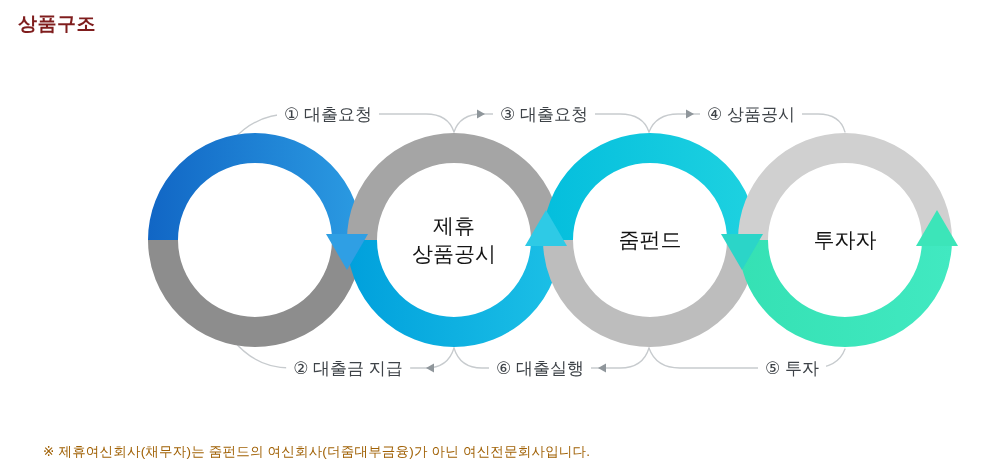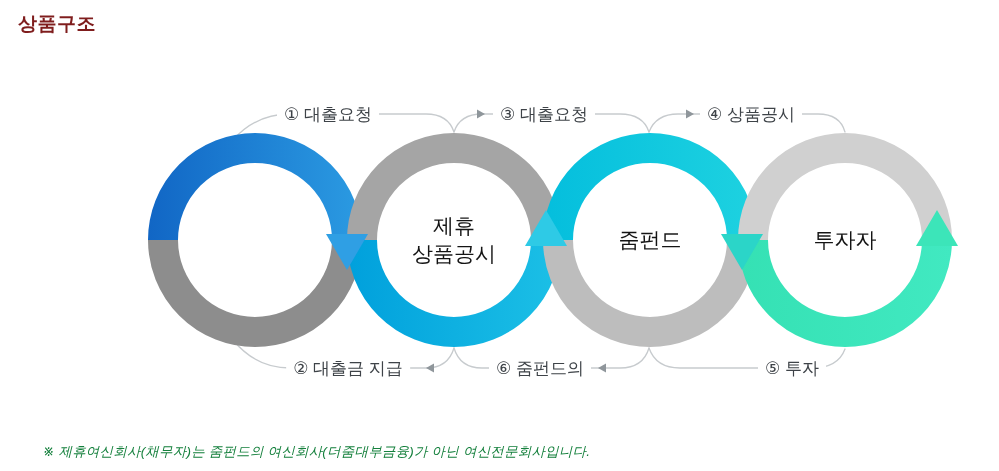--- a/index.html
+++ b/index.html
@@ -8,21 +8,21 @@
   .page-title{position:absolute;left:18px;top:11px;font-size:19px;font-weight:bold;color:#7f1d1d;letter-spacing:0.5px;}
   .diagram-svg{position:absolute;left:0;top:0;}
   .connector{fill:none;stroke-width:1.3;stroke-linecap:round;}
   .flow-label{position:absolute;transform:translateX(-50%);background:#ffffff;padding:0 7px;
               font-size:17px;line-height:23px;color:#3e4348;white-space:nowrap;}
   .flow-label.row-top{top:103px;}
   .flow-label.row-bottom{top:357px;text-align:center;}
   .node-label{position:absolute;transform:translate(-50%,-50%);text-align:center;top:240px;}
   .nl-main{font-size:21px;line-height:28px;color:#141414;}
   .nl-sub{font-size:19px;line-height:28px;color:#7f8489;}
-  .footnote{position:absolute;left:43px;top:443px;font-size:13.5px;color:#15803d;letter-spacing:0.2px;font-style:italic;}
+  .footnote{position:absolute;left:43px;top:443px;font-size:13.5px;color:#a16207;letter-spacing:0.2px;}
 </style>
 </head>
 <body>
 
 <div class="stage">
 
   <div class="page-title">상품구조</div>
 
   <svg class="diagram-svg" width="999" height="471" viewBox="0 0 999 471">
     <defs>
@@ -71,21 +71,21 @@
     <polygon points="326,234 368,234 347,270" fill="#2f9fe4"></polygon>
     <polygon points="525,246 567,246 546,210" fill="#2ecae6"></polygon>
     <polygon points="721,234 763,234 742,270" fill="#2bd5c8"></polygon>
     <polygon points="916,246 958,246 937,210" fill="#3ce5b9"></polygon>
   </svg>
 
   <div class="flow-label row-top" style="left:328px">① 대출요청</div>
   <div class="flow-label row-top" style="left:751px">④ 상품공시</div>
   <div class="flow-label row-top" style="left:544px">③ 대출요청</div>
   <div class="flow-label row-bottom" style="left:348px">② 대출금 지급</div>
-  <div class="flow-label row-bottom" style="left:540px">⑥ 줌펀드의</div>
+  <div class="flow-label row-bottom" style="left:540px">⑥ 대출실행</div>
   <div class="flow-label row-bottom" style="left:792px">⑤ 투자</div>
 
   <div class="node-label" style="left:255px">
   </div>
   <div class="node-label" style="left:454px">
     <div class="nl-main">제휴</div>
     <div class="nl-main">상품공시</div>
   </div>
   <div class="node-label" style="left:650px">
     <div class="nl-main">줌펀드</div>

